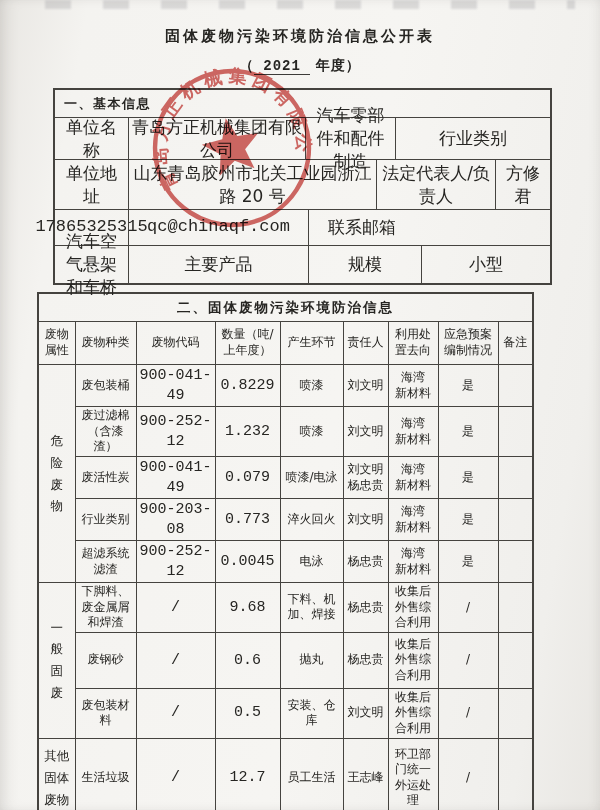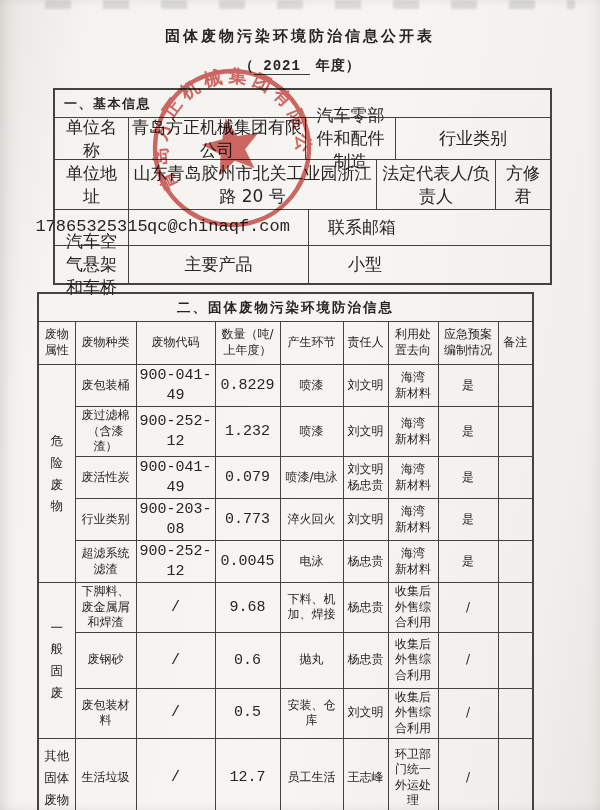--- a/index.html
+++ b/index.html
@@ -85,20 +85,21 @@
       <div class="cell">方修君</div>
     </div>
     <div class="row r3">
       <div class="cell ser">17865325315</div>
       <div class="cell ser">qc@chinaqf.com</div>
       <div class="cell">联系邮箱</div>
     </div>
     <div class="row r4">
       <div class="cell">汽车空气悬架和车桥</div>
       <div class="cell">主要产品</div>
+      <div class="cell">规模</div>
       <div class="cell">小型</div>
     </div>
   </div>
 
   <table class="t2">
     <colgroup>
       <col style="width:37px">
         <col style="width:61px">
         <col style="width:79px">
       <col style="width:65px">

